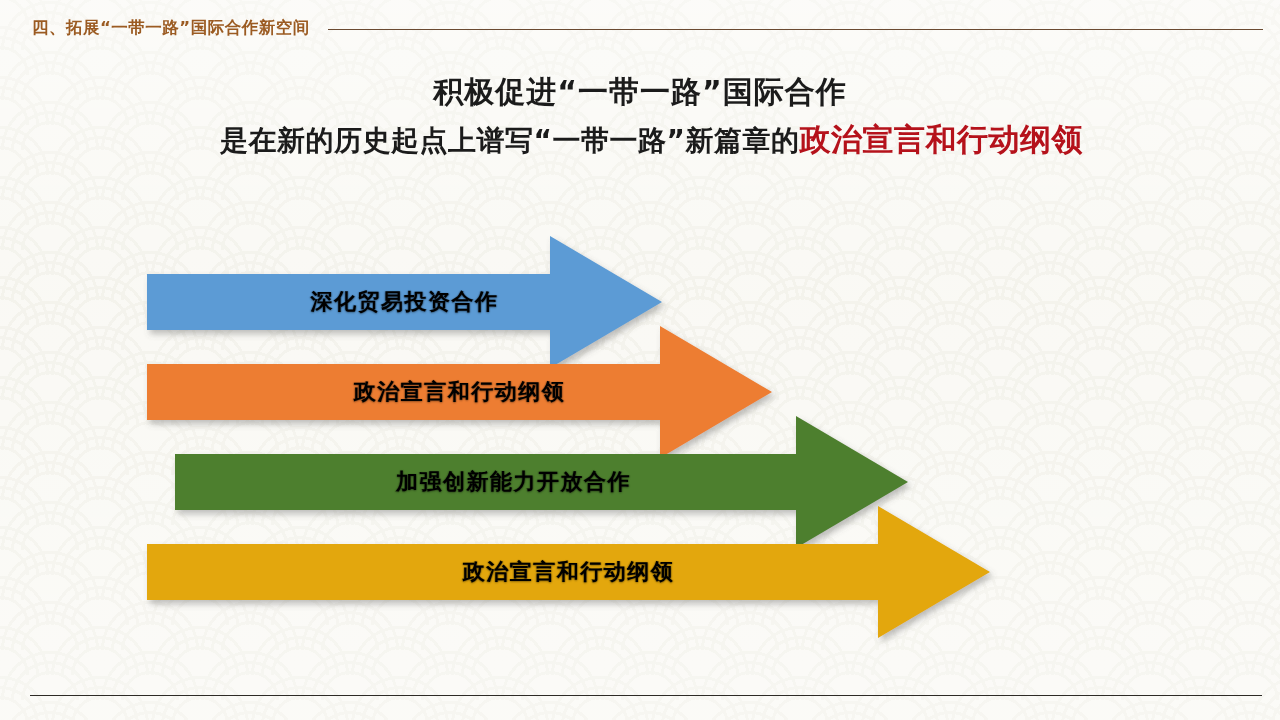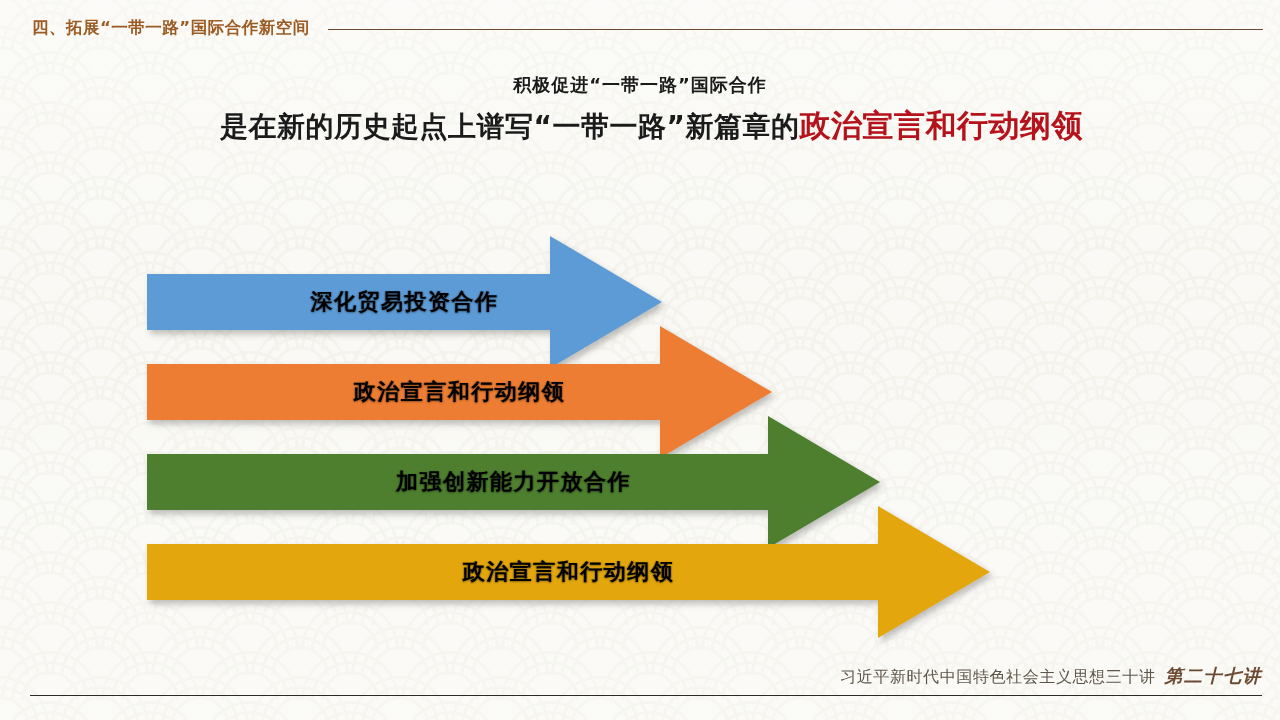--- a/index.html
+++ b/index.html
@@ -70,21 +70,21 @@
 
   
   #title-block {
     position: absolute;
     top: 74px;
     left: 0;
     width: 1280px;
     text-align: center;
   }
   #title-line-1 {
-    font-size: 18px;
+    font-size: 30px;
     font-weight: bold;
     color: #1b1b1b;
     letter-spacing: 1px;
     line-height: 1.2;
   }
   #title-line-2 {
     margin-top: 11px;
     font-size: 28px;
     font-weight: bold;
     color: #1b1b1b;
@@ -210,21 +210,21 @@
         <defs>
           <filter id="sh2" x="-10%" y="-10%" width="130%" height="140%">
             <feDropShadow dx="3" dy="4" stdDeviation="3" flood-color="#5a5a5a" flood-opacity="0.38"></feDropShadow>
           </filter>
         </defs>
         <path d="M 147,42 L 660,42 L 660,4 L 772,70 L 660,136 L 660,98 L 147,98 Z" fill="#ed7d31" filter="url(#sh2)"></path>
       </svg>
       <div class="arrow-label" style="left:147px; top:0px; width:625px; height:140px; display:flex; align-items:center; justify-content:center;">政治宣言和行动纲领</div>
     </div>
 
-    <div class="arrow-row" style="top:180px;">
+    <div class="arrow-row" style="top:180px;padding-left:28px;">
       <svg class="arrow-svg" width="920" height="140" viewBox="0 0 920 140">
         <defs>
           <filter id="sh3" x="-10%" y="-10%" width="130%" height="140%">
             <feDropShadow dx="3" dy="4" stdDeviation="3" flood-color="#5a5a5a" flood-opacity="0.38"></feDropShadow>
           </filter>
         </defs>
         <path d="M 147,42 L 768,42 L 768,4 L 880,70 L 768,136 L 768,98 L 147,98 Z" fill="#4e7f2e" filter="url(#sh3)"></path>
       </svg>
       <div class="arrow-label" style="left:147px; top:0px; width:733px; height:140px; display:flex; align-items:center; justify-content:center;">加强创新能力开放合作</div>
     </div>
@@ -237,20 +237,16 @@
           </filter>
         </defs>
         <path d="M 147,42 L 878,42 L 878,4 L 990,70 L 878,136 L 878,98 L 147,98 Z" fill="#e3a70a" filter="url(#sh4)"></path>
       </svg>
       <div class="arrow-label" style="left:147px; top:0px; width:843px; height:140px; display:flex; align-items:center; justify-content:center;">政治宣言和行动纲领</div>
     </div>
 
   </div>
 
   <div id="footer">
-    <div id="footer-text-wrap">
-      <span id="footer-series">习近平新时代中国特色社会主义思想三十讲</span>
-      <span id="footer-lecture">第二十七讲</span>
-    </div>
     <div id="footer-rule"></div>
   </div>
 
 </div>
 
 </body></html>

